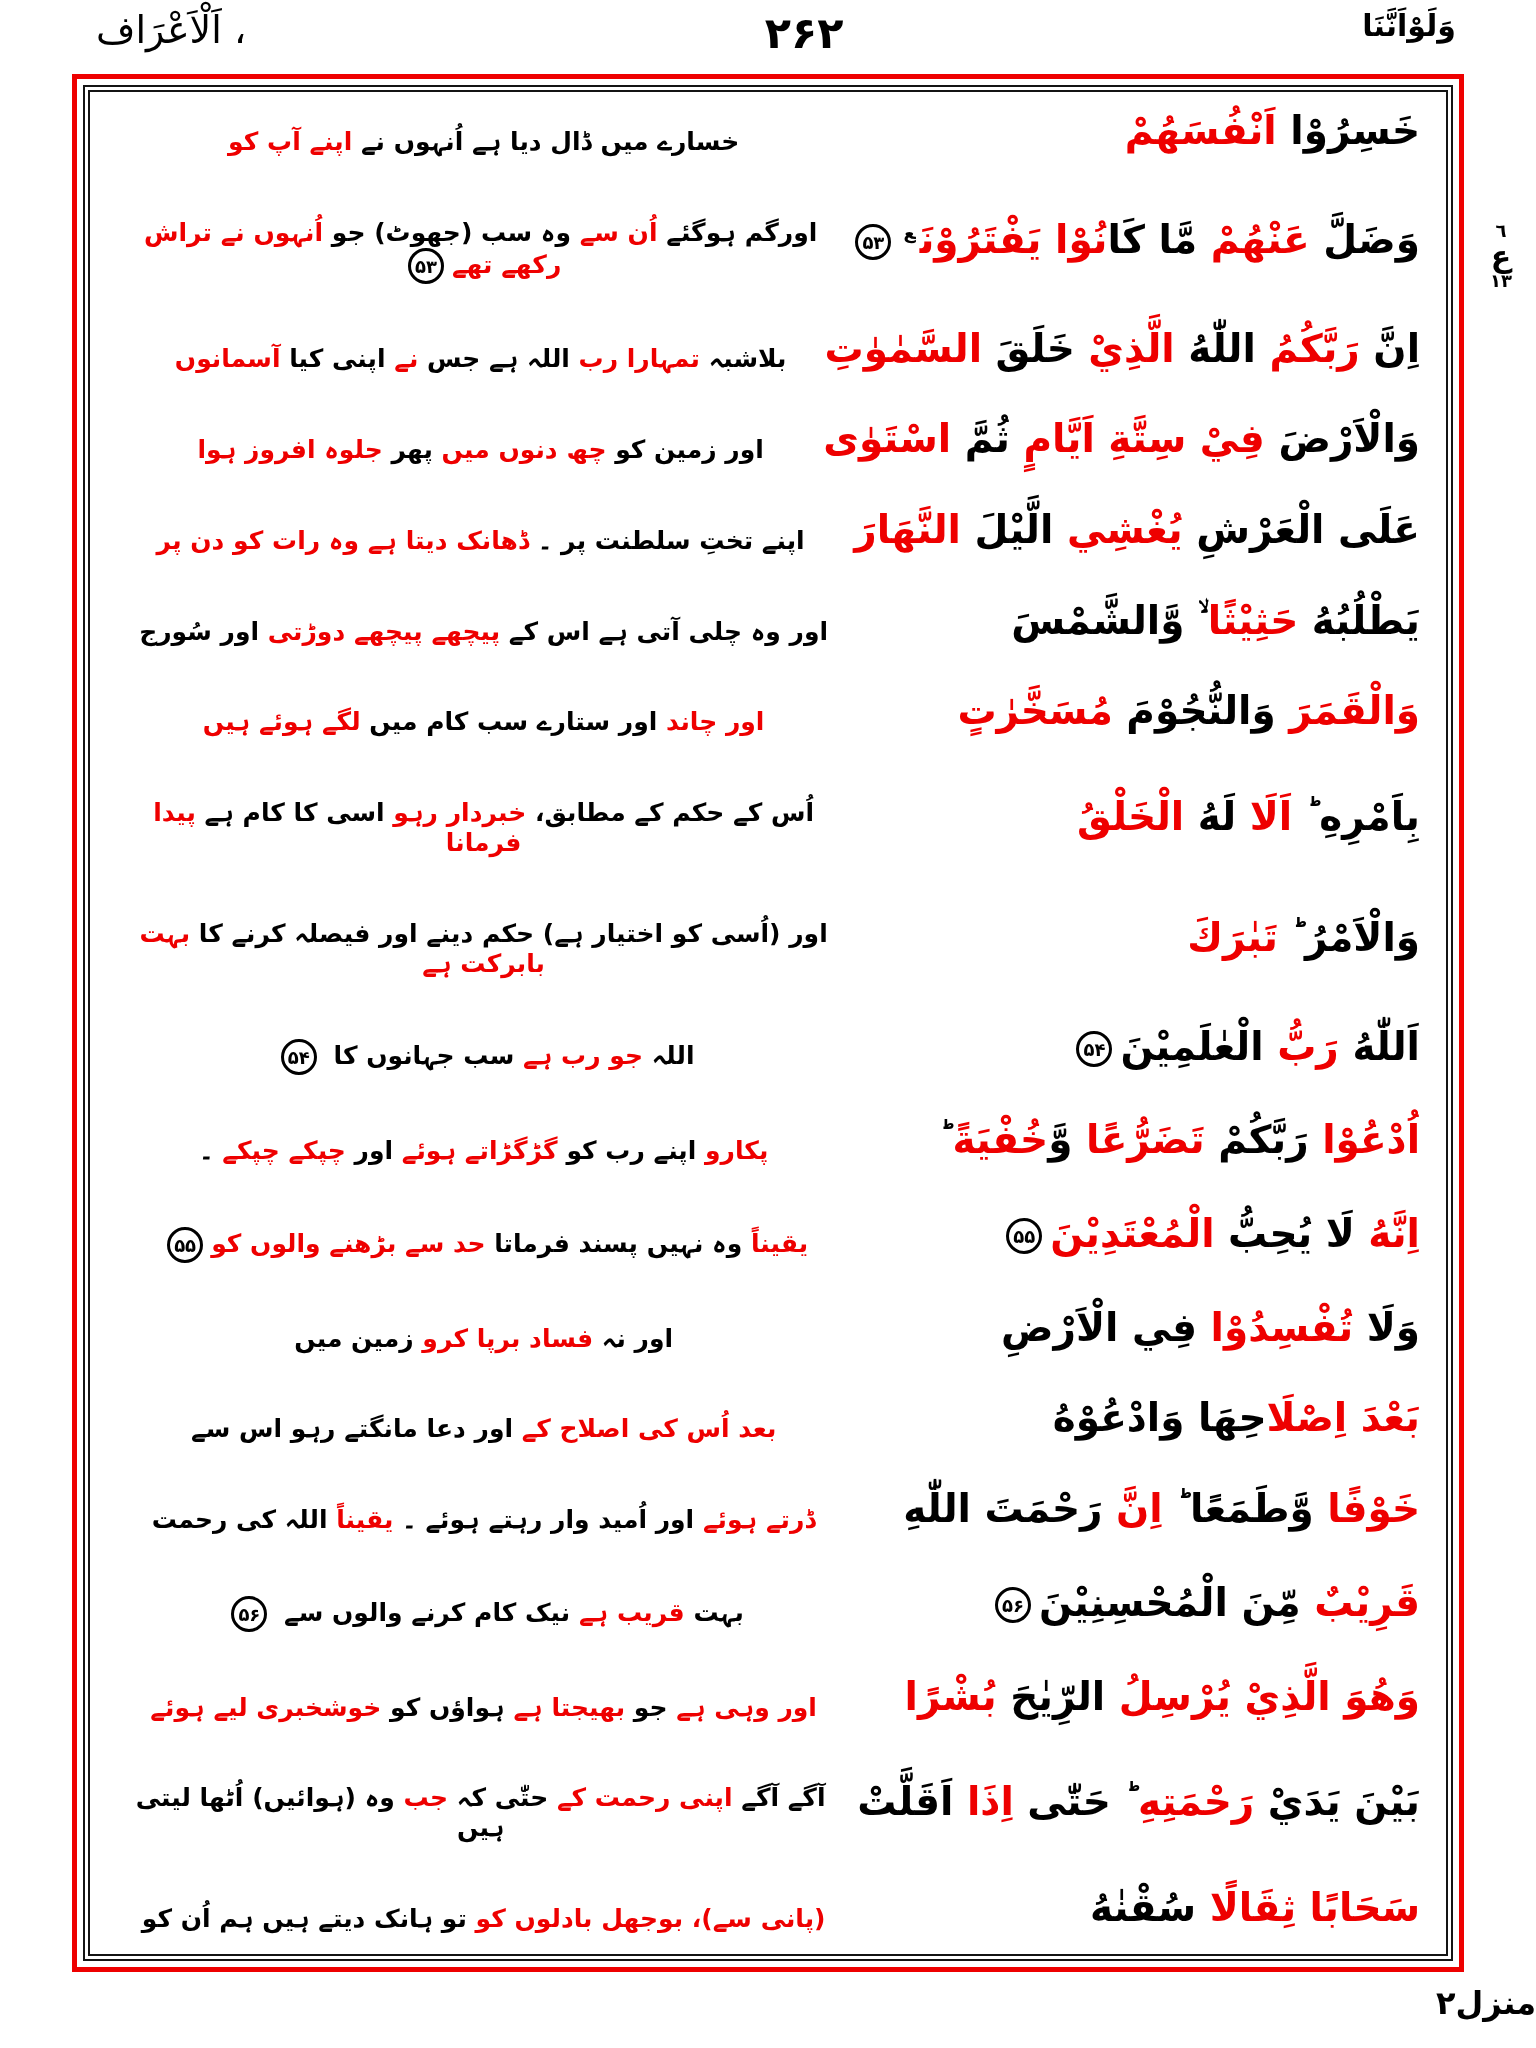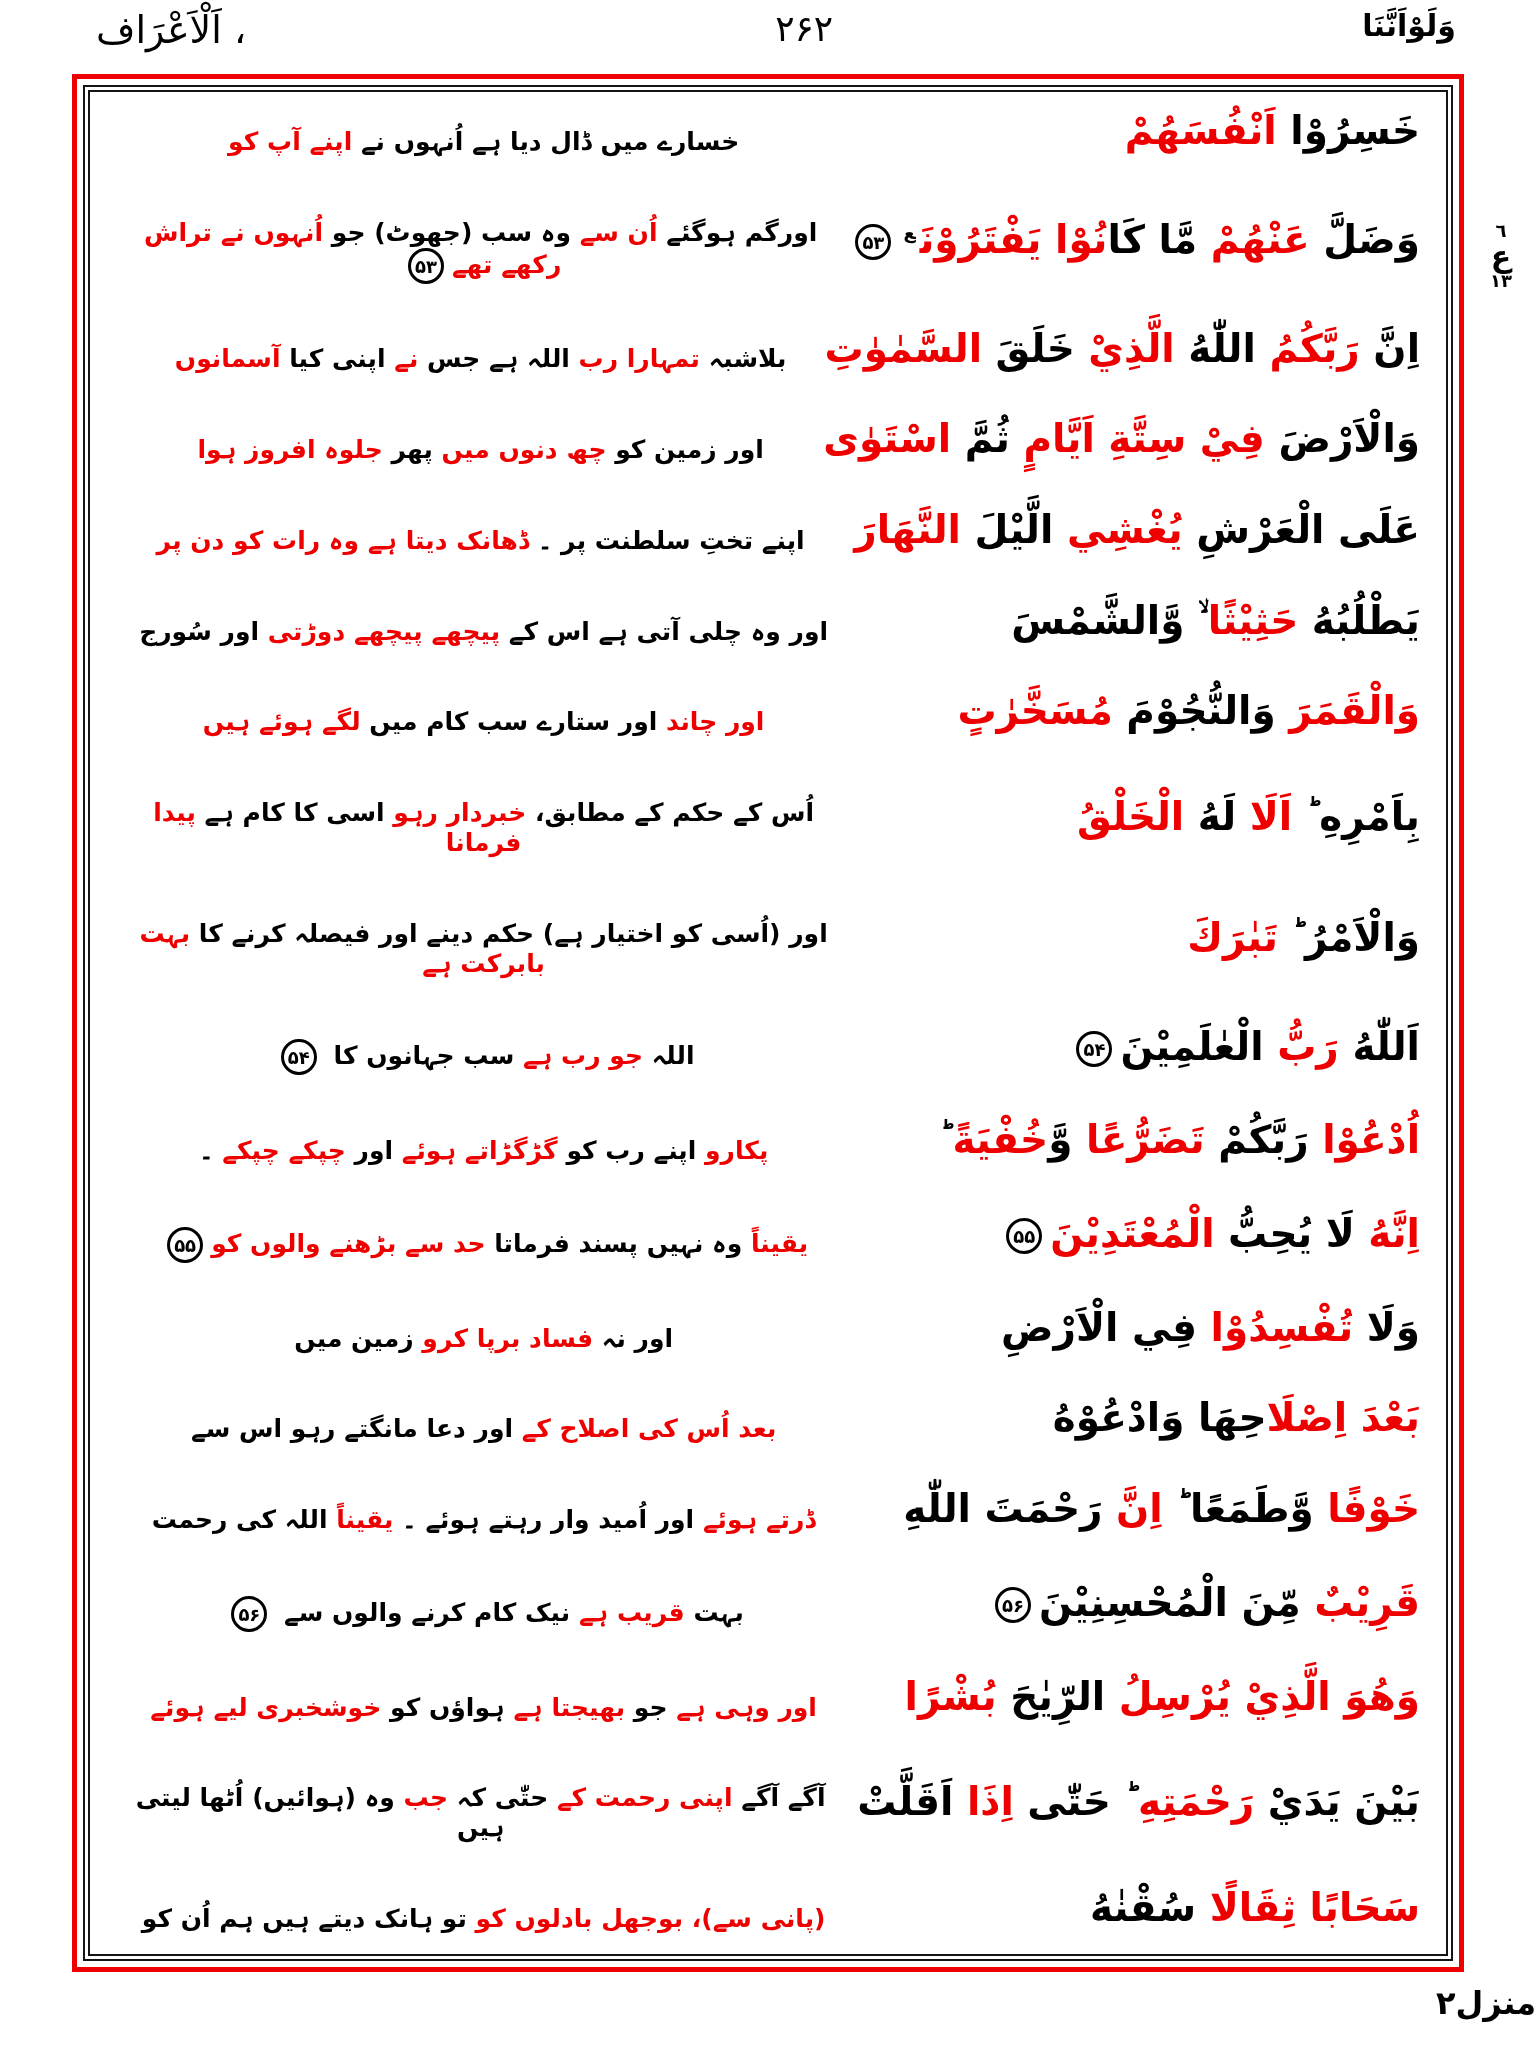--- a/index.html
+++ b/index.html
@@ -2,21 +2,21 @@
 <html lang="ur" dir="rtl"><head>
 <meta charset="utf-8">
 <style>
   html,body{margin:0;padding:0;background:#ffffff;}
   .page{position:relative;width:1536px;height:2048px;background:#fff;overflow:hidden;
         font-family:"DejaVu Sans",sans-serif;color:#000;}
   
   .header{position:absolute;top:8px;left:80px;right:80px;display:flex;
           flex-direction:row-reverse;justify-content:space-between;align-items:flex-start;direction:ltr;}
   .hdr-surah{font-size:38px;font-weight:normal;margin-left:16px;}
-  .hdr-page{font-size:36px;font-weight:normal;letter-spacing:2px;}
+  .hdr-page{font-size:43px;font-weight:bold;letter-spacing:2px;}
   .hdr-juz{font-size:30px;font-weight:bold;}
   
   .frame-outer{position:absolute;left:72px;top:74px;width:1392px;height:1898px;
                border:5px solid #ee0000;box-sizing:border-box;}
   .frame-inner{position:absolute;inset:6px;border:7px double #141414;box-sizing:border-box;}
   
   .content{position:absolute;inset:14px 26px 20px 26px;display:flex;flex-direction:column;
            justify-content:space-between;direction:rtl;}
   .row{display:flex;direction:rtl;align-items:center;gap:14px;}
   .ar{width:43%;text-align:right;font-size:39px;font-weight:bold;line-height:1.15;

